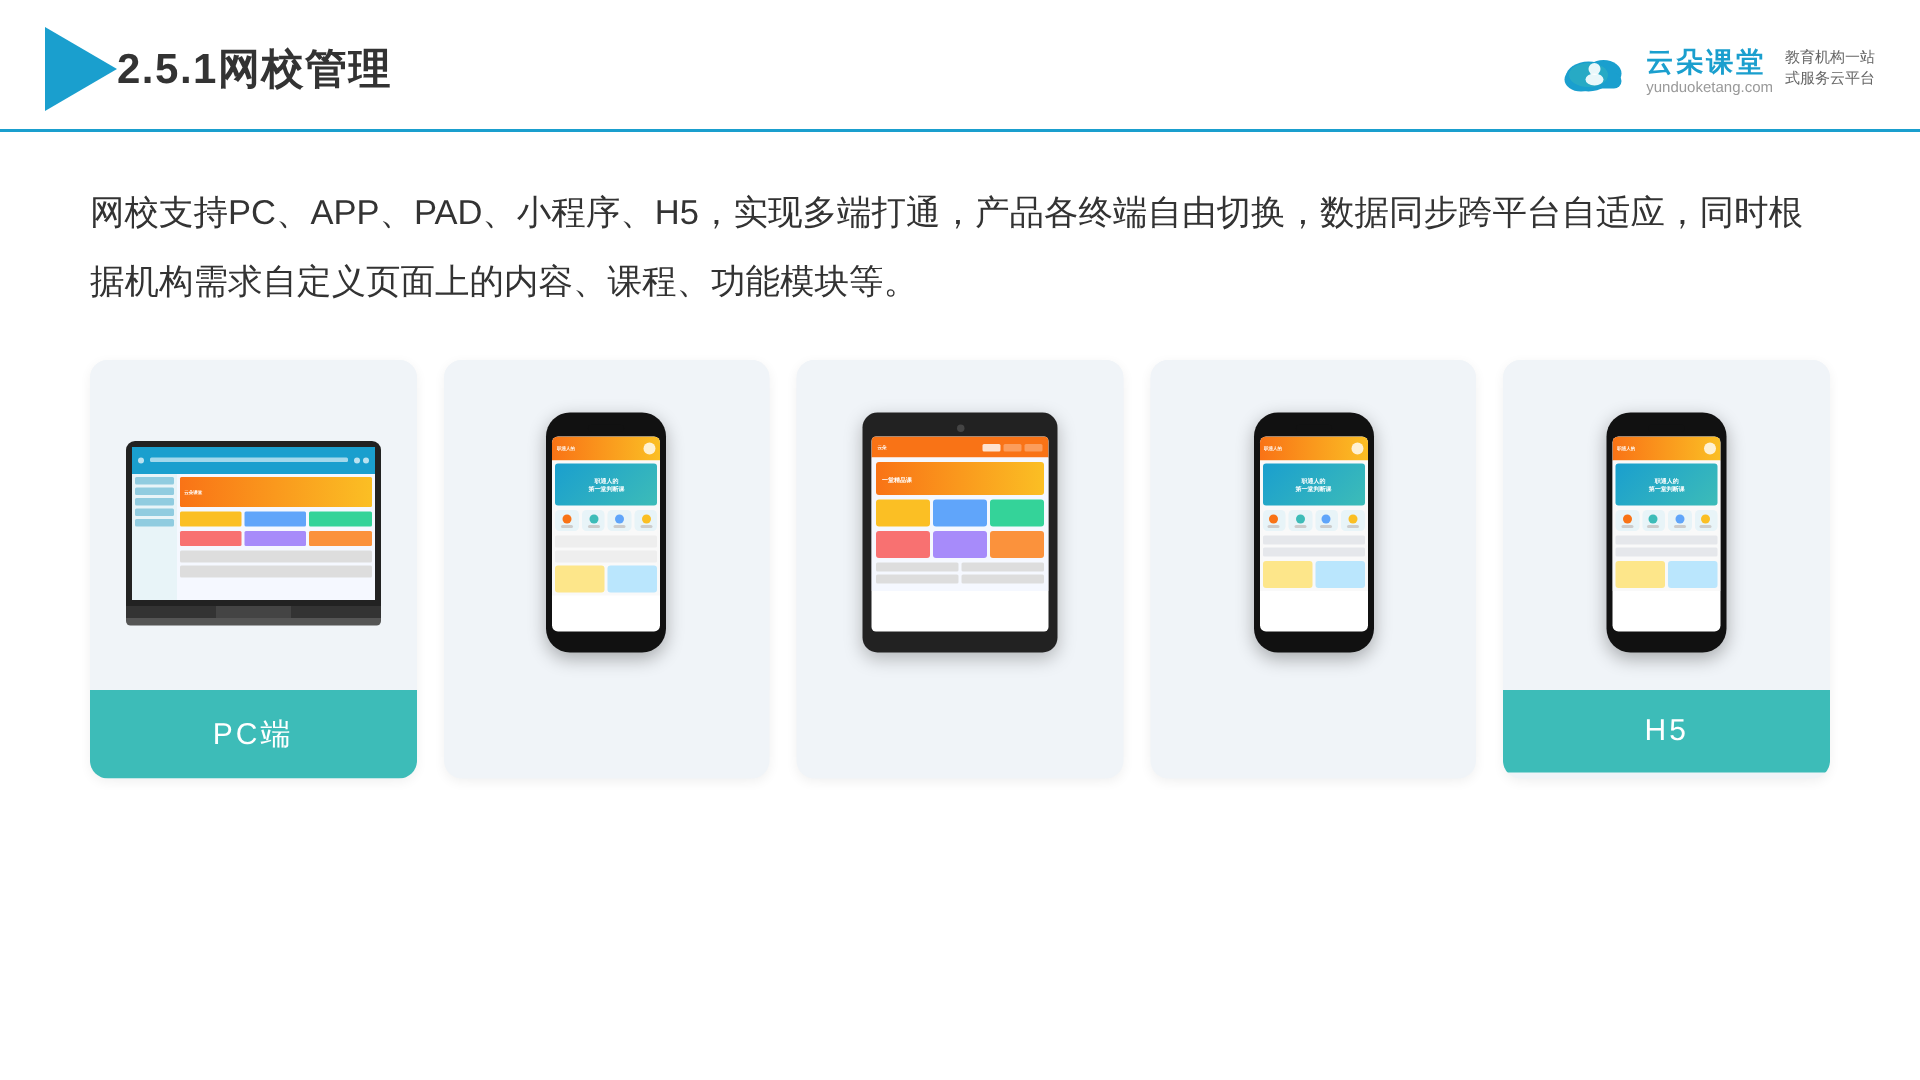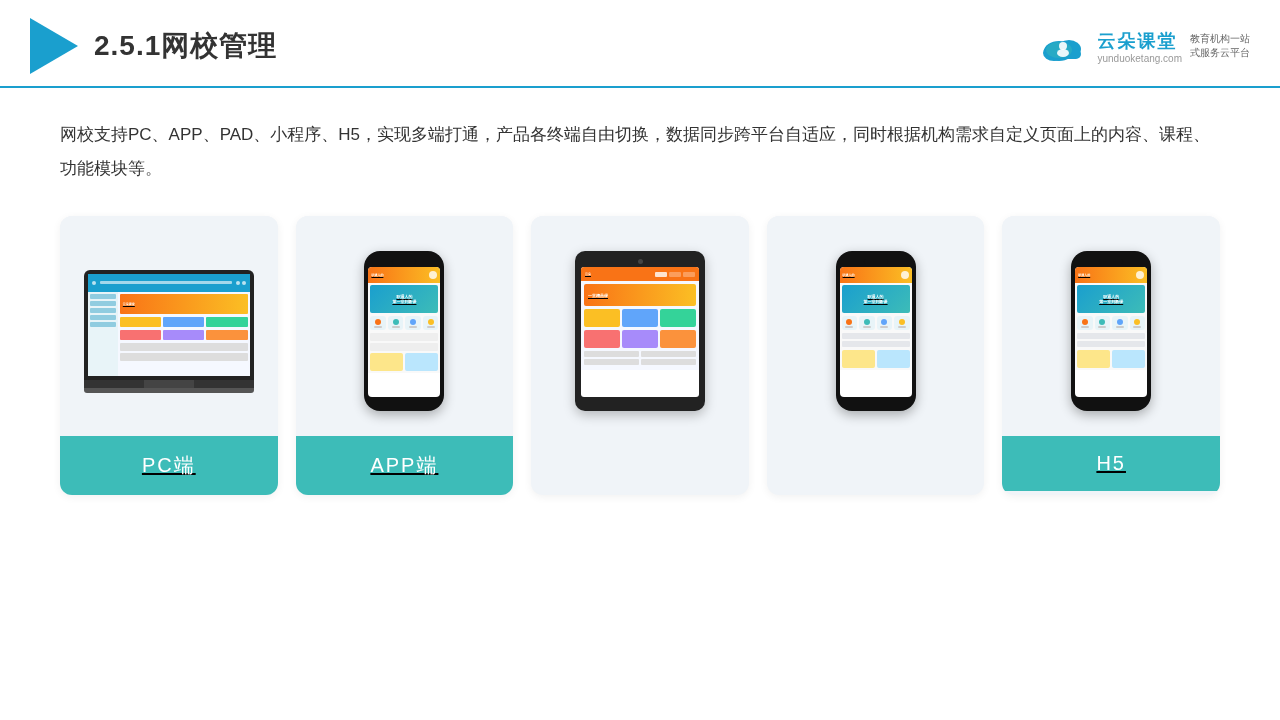--- a/index.html
+++ b/index.html
@@ -16,21 +16,20 @@
     .header {
       display: flex;
       align-items: center;
       justify-content: space-between;
       padding: 18px 30px 12px 30px;
       border-bottom: 2px solid #1a9fce;
     }
     .header-left {
       display: flex;
       align-items: center;
-      gap: 16px;
     }
     .logo-triangle {
       width: 0;
       height: 0;
       border-top: 28px solid transparent;
       border-bottom: 28px solid transparent;
       border-left: 48px solid #1a9fce;
     }
     .page-title {
       font-size: 28px;
@@ -47,33 +46,32 @@
     .brand-url {
       font-size: 10px;
       color: #999;
     }
 
     
     .main {
       padding: 30px 60px 20px 60px;
     }
     .description {
-      font-size: 17px;
+      font-size: 23px;
       color: #333;
       line-height: 2;
       margin-bottom: 30px;
     }
 
     
     .cards-container {
       display: flex;
       gap: 18px;
       justify-content: center;
       margin-top: 10px;
-      text-decoration: underline;
     }
     .card {
       background: #f0f4f8;
       border-radius: 12px;
       width: 220px;
       display: flex;
       flex-direction: column;
       align-items: center;
       overflow: hidden;
       box-shadow: 0 2px 8px rgba(0,0,0,0.06);
@@ -528,21 +526,20 @@
               <div class="phone-list-item"></div>
               <div class="phone-list-item"></div>
               <div class="phone-course-row">
                 <div class="phone-course-item" style="background:#fde68a;"></div>
                 <div class="phone-course-item" style="background:#bae6fd;"></div>
               </div>
             </div>
           </div>
         </div>
       </div>
-      <div class="card-label">APP端</div>
     </div>
 
     <div class="card">
       <div class="card-image-area">
         <div class="tablet-mockup">
           <div class="tablet-camera"></div>
           <div class="tablet-screen">
             <div class="tablet-nav">
               <span class="tablet-nav-text">云朵</span>
               <div class="tablet-nav-tabs">

